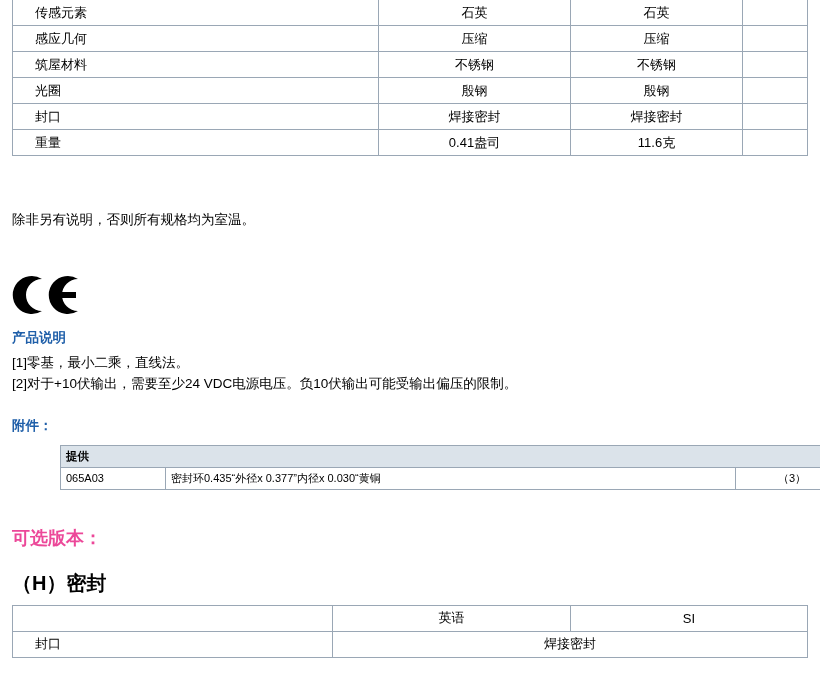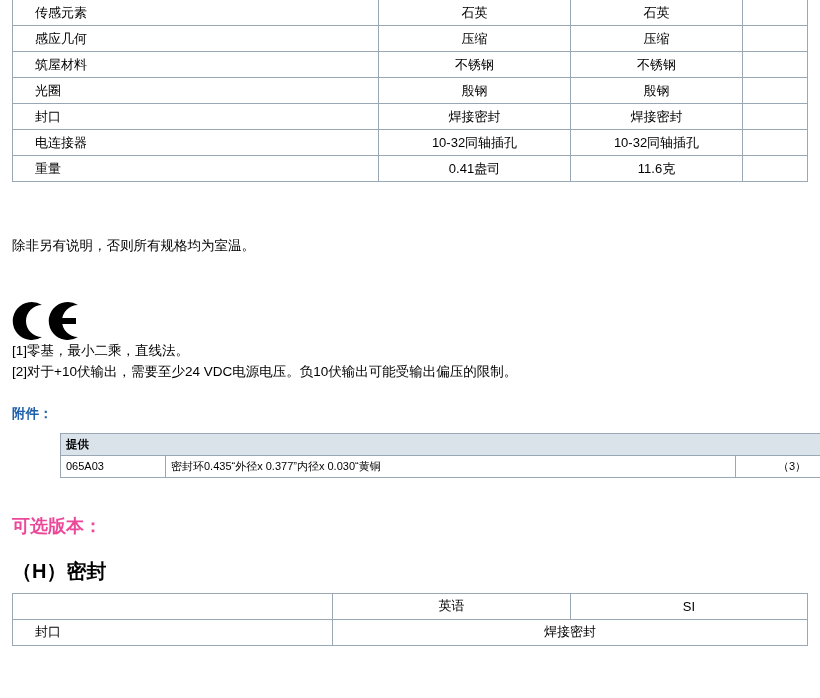--- a/index.html
+++ b/index.html
@@ -177,43 +177,38 @@
         <td class="val">殷钢</td>
         <td class="val"></td>
       </tr>
       <tr>
         <td class="label">封口</td>
         <td class="val">焊接密封</td>
         <td class="val">焊接密封</td>
         <td class="val"></td>
       </tr>
       <tr>
-        <td class="label">电连接器</td>
-        <td class="val">10-32同轴插孔</td>
-        <td class="val">10-32同轴插孔</td>
-        <td class="val"></td>
-      </tr>
-      <tr>
         <td class="label">重量</td>
         <td class="val">0.41盎司</td>
         <td class="val">11.6克</td>
         <td class="val"></td>
       </tr>
     </tbody>
   </table>
 
   <div class="note">除非另有说明，否则所有规格均为室温。</div>
 
   <div class="ce-mark">
     <svg width="70" height="40" viewBox="0 0 70 40" xmlns="http://www.w3.org/2000/svg">
       <path d="M30 4 A16 16 0 1 0 30 36 A19 19 0 1 1 30 4 Z" fill="#000000"></path>
       <path d="M66 4 A16 16 0 1 0 66 36 A19 19 0 1 1 66 4 Z M48 17 h16 v6 h-16 z" fill="#000000"></path>
     </svg>
   </div>
 
+  <div class="blue-head">产品说明</div>
   <div class="footnotes">
     <div>[1]零基，最小二乘，直线法。</div>
     <div>[2]对于+10伏输出，需要至少24 VDC电源电压。负10伏输出可能受输出偏压的限制。</div>
   </div>
 
   <div class="blue-head" style="margin-top:22px;">附件：</div>
   <div class="acc-wrap">
     <table class="acc-table">
       <colgroup>
         <col class="a1">

